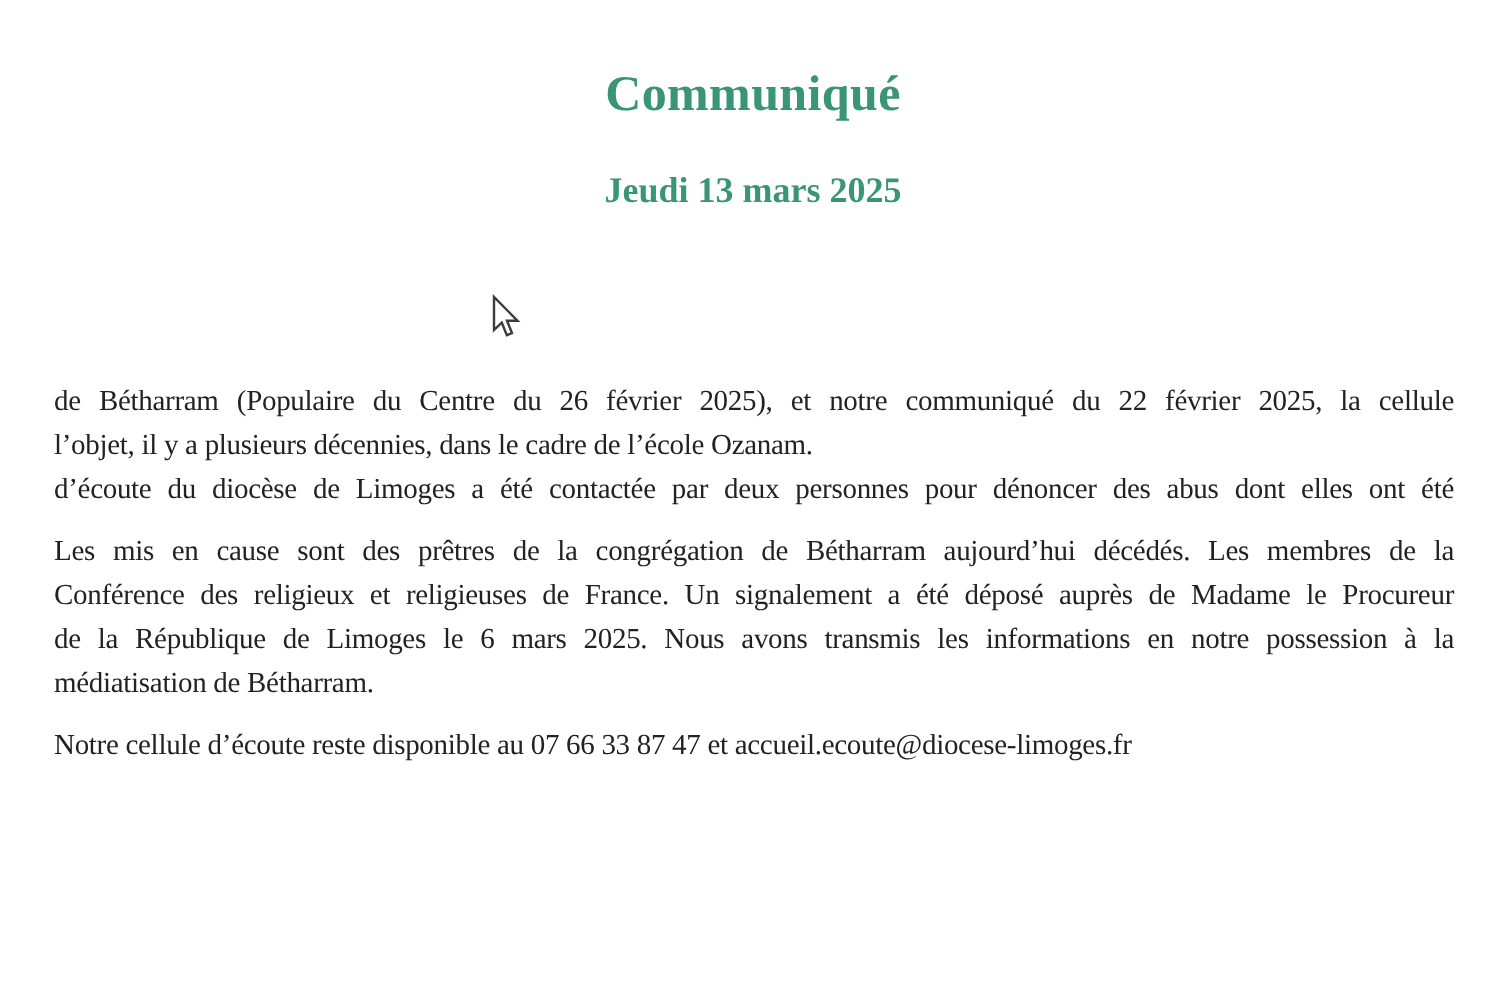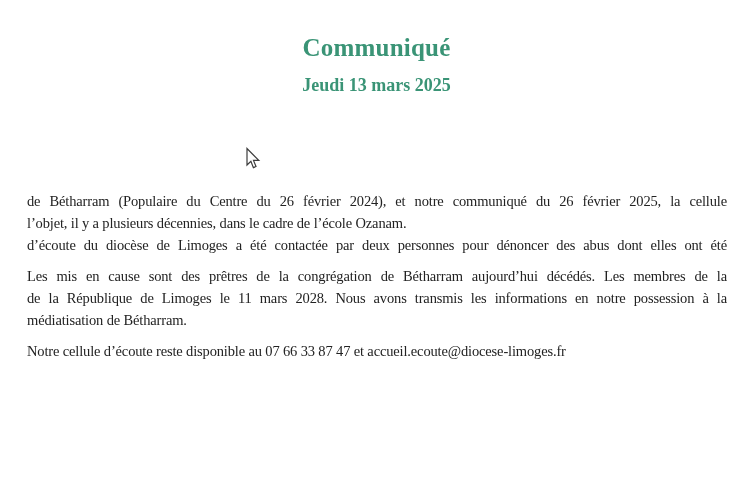--- a/index.html
+++ b/index.html
@@ -23,21 +23,21 @@
     position:absolute;top:34px;left:0;right:0;
     margin:0;
     text-align:center;
     font-family:"Liberation Serif",serif;
     font-size:25px;
     font-weight:bold;
     color:var(--heading-green);
     letter-spacing:.2px;
   }
   .date{
-    position:absolute;top:75px;left:0;right:0;
+    position:absolute;top:85px;left:0;right:0;
     text-align:center;
     font-size:18px;
     font-weight:bold;
     color:var(--heading-green);
   }
   .body{
     position:absolute;top:190px;left:27px;width:700px;
     font-size:14.5px;
     line-height:22px;
     color:var(--body-text);
@@ -58,27 +58,28 @@
 </style>
 </head>
 <body>
 
 <div class="page">
   <h1 class="title">Communiqué</h1>
   <div class="date">Jeudi 13 mars 2025</div>
 
   <div class="body">
       <div class="para">
-        <div class="line">de Bétharram (Populaire du Centre du 26 février 2024), et notre communiqué du 26 février 2025, la cellule</div>
+        <div class="line">de Bétharram (Populaire du Centre du 26 février 2025), et notre communiqué du 22 février 2025, la cellule</div>
         <div class="line last">l’objet, il y a plusieurs décennies, dans le cadre de l’école Ozanam.</div>
         <div class="line">d’écoute du diocèse de Limoges a été contactée par deux personnes pour dénoncer des abus dont elles ont été</div>
       </div>
       <div class="para">
         <div class="line">Les mis en cause sont des prêtres de la congrégation de Bétharram aujourd’hui décédés. Les membres de la</div>
-        <div class="line">de la République de Limoges le 11 mars 2028. Nous avons transmis les informations en notre possession à la</div>
+        <div class="line">Conférence des religieux et religieuses de France. Un signalement a été déposé auprès de Madame le Procureur</div>
+        <div class="line">de la République de Limoges le 6 mars 2025. Nous avons transmis les informations en notre possession à la</div>
         <div class="line last">médiatisation de Bétharram.</div>
       </div>
       <div class="para">
       </div>
       <div class="para">
         <div class="line last">Notre cellule d’écoute reste disponible au 07 66 33 87 47 et accueil.ecoute@diocese-limoges.fr</div>
       </div>
     </div>
 
   <svg class="cursor" viewBox="0 0 16 23" xmlns="http://www.w3.org/2000/svg">

